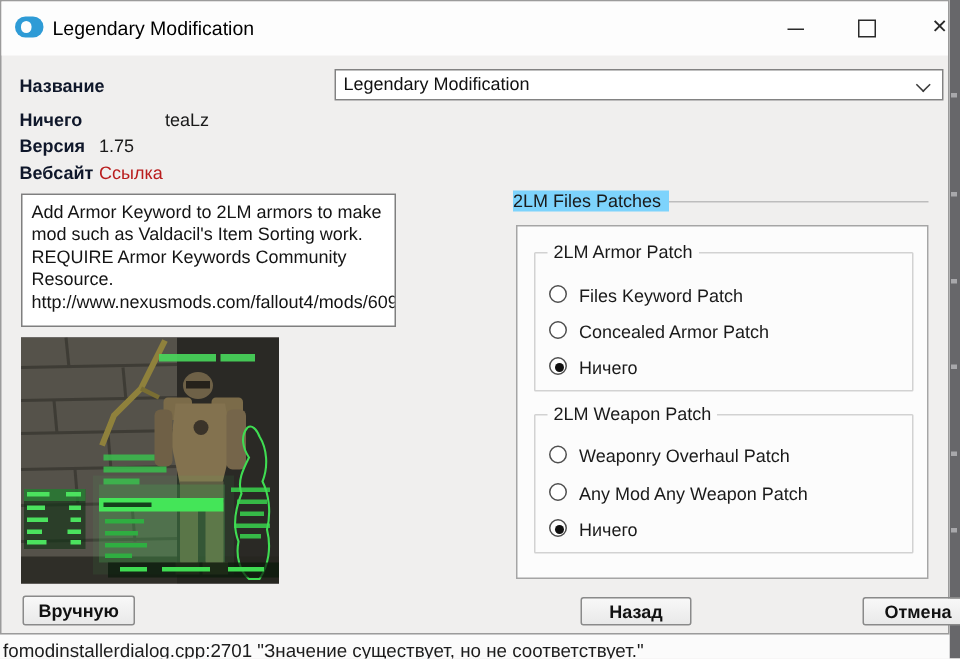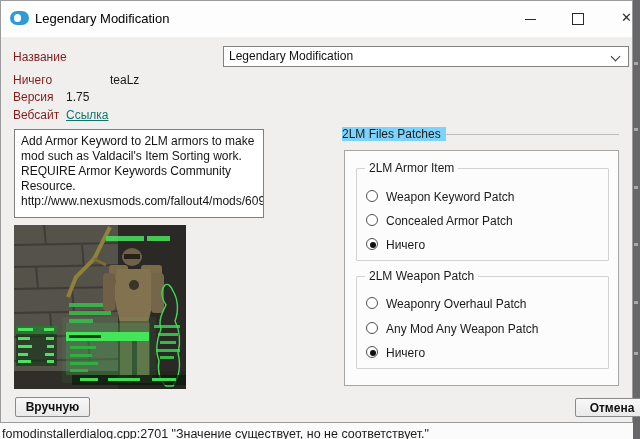--- a/index.html
+++ b/index.html
@@ -19,23 +19,23 @@
   .app-icon { position:absolute; left:9px; top:10px; width:19px; height:14px; background:#2e9bd6; border-radius:7px; }
   .app-icon::after { content:""; position:absolute; left:4px; top:3px; width:7px; height:8px; background:#fdfdfd; border-radius:4px; }
   .title-text { position:absolute; left:34px; top:10px; font-size:13px; color:#000; }
   .win-btn { position:absolute; top:4px; width:34px; height:26px; cursor:default; }
   .win-min { left:512px; } .win-max { left:559px; } .win-close { left:609px; }
   .win-min::after { content:""; position:absolute; left:12px; top:14px; width:11px; height:1px; background:#2a2a2a; }
   .win-max::after { content:""; position:absolute; left:12px; top:8px; width:10px; height:10px; border:1px solid #2a2a2a; }
   .win-close::after { content:"✕"; position:absolute; left:11px; top:5px; font-size:13px; color:#2a2a2a; }
 
   
-  .lbl { position:absolute; font-size:12px; color:#7f1d1d; }
+  .lbl { position:absolute; font-size:12px; color:#0f172a;font-weight:bold; }
   .val { position:absolute; font-size:12px; color:#1a1a1a; }
-  .link { position:absolute; font-size:12px; color:#0f766e; text-decoration:underline; cursor:pointer; }
+  .link { position:absolute; font-size:12px; color:#b91c1c; cursor:pointer; }
 
   .combo { position:absolute; left:222px; top:45px; width:406px; height:21px; background:#fff; border:1px solid #828282; font-size:12px; color:#111; line-height:19px; padding-left:5px; }
   .combo .chev { position:absolute; right:9px; top:6px; width:7px; height:7px; border-left:1px solid #3a3a3a; border-bottom:1px solid #3a3a3a; transform:rotate(-45deg); }
 
   
   .desc-box { position:absolute; left:13px; top:128px; width:250px; height:89px; background:#fff; border:1px solid #7f7f7f; padding:4px 6px; font-size:12px; line-height:15px; color:#141414; overflow:hidden; }
 
   
   .shot { position:absolute; left:13px; top:224px; width:172px; height:164px; background:#2e2d29; }
 
@@ -202,24 +202,24 @@
       </g>
     </svg>
   </div>
 
   <div class="panel-title">2LM Files Patches</div>
   <div class="panel-topline"></div>
 
   <div class="patch-box">
 
     <div class="groupbox gb-armor">
-      <span class="gb-legend">2LM Armor Item</span>
+      <span class="gb-legend">2LM Armor Patch</span>
       <div class="radio-row" style="top:21px;">
         <span class="radio-circle"></span>
-        <span class="radio-label">Weapon Keyword Patch</span>
+        <span class="radio-label">Files Keyword Patch</span>
       </div>
       <div class="radio-row" style="top:45px;">
         <span class="radio-circle"></span>
         <span class="radio-label">Concealed Armor Patch</span>
       </div>
       <div class="radio-row" style="top:69px;">
         <span class="radio-circle checked">
             <span class="dot"></span>
           </span>
         <span class="radio-label">Ничего</span>
@@ -239,14 +239,15 @@
       <div class="radio-row" style="top:69px;">
         <span class="radio-circle checked">
             <span class="dot"></span>
           </span>
         <span class="radio-label">Ничего</span>
       </div>
     </div>
   </div>
 
   <button class="btn btn-manual">Вручную</button>
+  <button class="btn btn-back">Назад</button>
   <button class="btn btn-cancel">Отмена</button>
 </div>
 
 </body></html>

